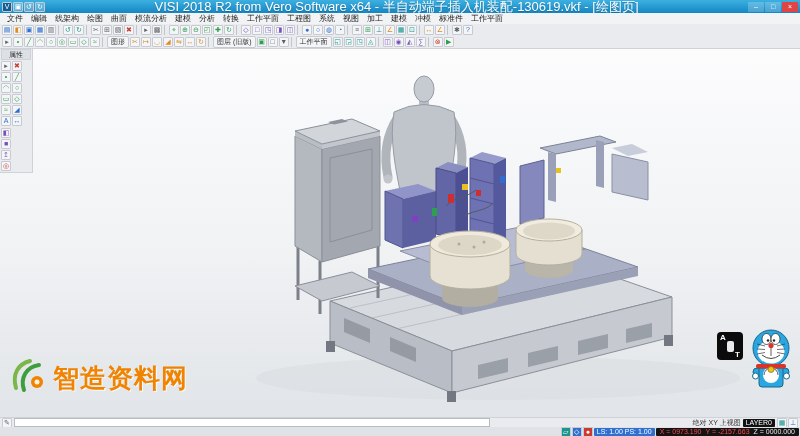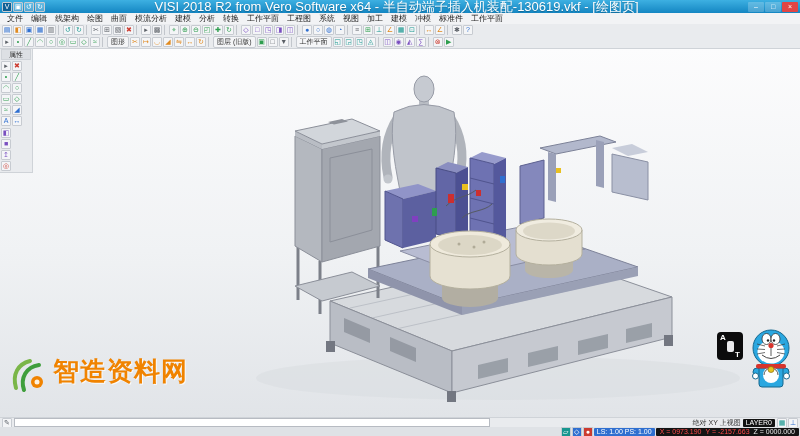--- a/index.html
+++ b/index.html
@@ -36,21 +36,21 @@
     border-right:1px solid #cfd3d8;border-bottom:1px solid #cfd3d8;padding:1px;z-index:6;}
   .dock-header{height:9px;line-height:9px;font-size:7px;text-align:center;color:#333;
     background:#dde0e4;border:1px solid #cfd3d8;margin-bottom:1px;}
   .dock-grid{display:flex;flex-wrap:wrap;gap:1px;width:23px;}
   .dock-strip{display:flex;flex-direction:column;gap:1px;margin-top:2px;width:11px;}
   
   .viewport{position:absolute;left:0;top:48px;right:0;bottom:18px;
     background:linear-gradient(180deg,#fcfcfd 0%,#f0f2f4 55%,#e1e4e8 100%);z-index:1;}
   .viewport svg.scene{width:100%;height:100%;display:block;}
   
-  .watermark{position:absolute;left:6px;bottom:40px;display:flex;align-items:flex-start;
+  .watermark{position:absolute;left:6px;bottom:40px;display:flex;align-items:flex-end;
     gap:5px;z-index:7;margin-top:48px;}
   .watermark-text{font-size:26px;font-weight:bold;color:#f08300;
     text-shadow:1px 1px 0 rgba(255,255,255,.8);letter-spacing:1px;}
   
   .sticker{position:absolute;right:3px;bottom:46px;display:flex;align-items:flex-start;
     gap:2px;z-index:7;}
   .badge{position:relative;width:26px;height:28px;background:#0b0b0c;border-radius:4px;
     margin-top:4px;flex:0 0 auto;}
   .badge-a{position:absolute;left:3px;top:1px;color:#fff;font-size:8px;font-weight:bold;}
   .badge-bot{position:absolute;right:3px;bottom:1px;color:#fff;font-size:8px;font-weight:bold;}

